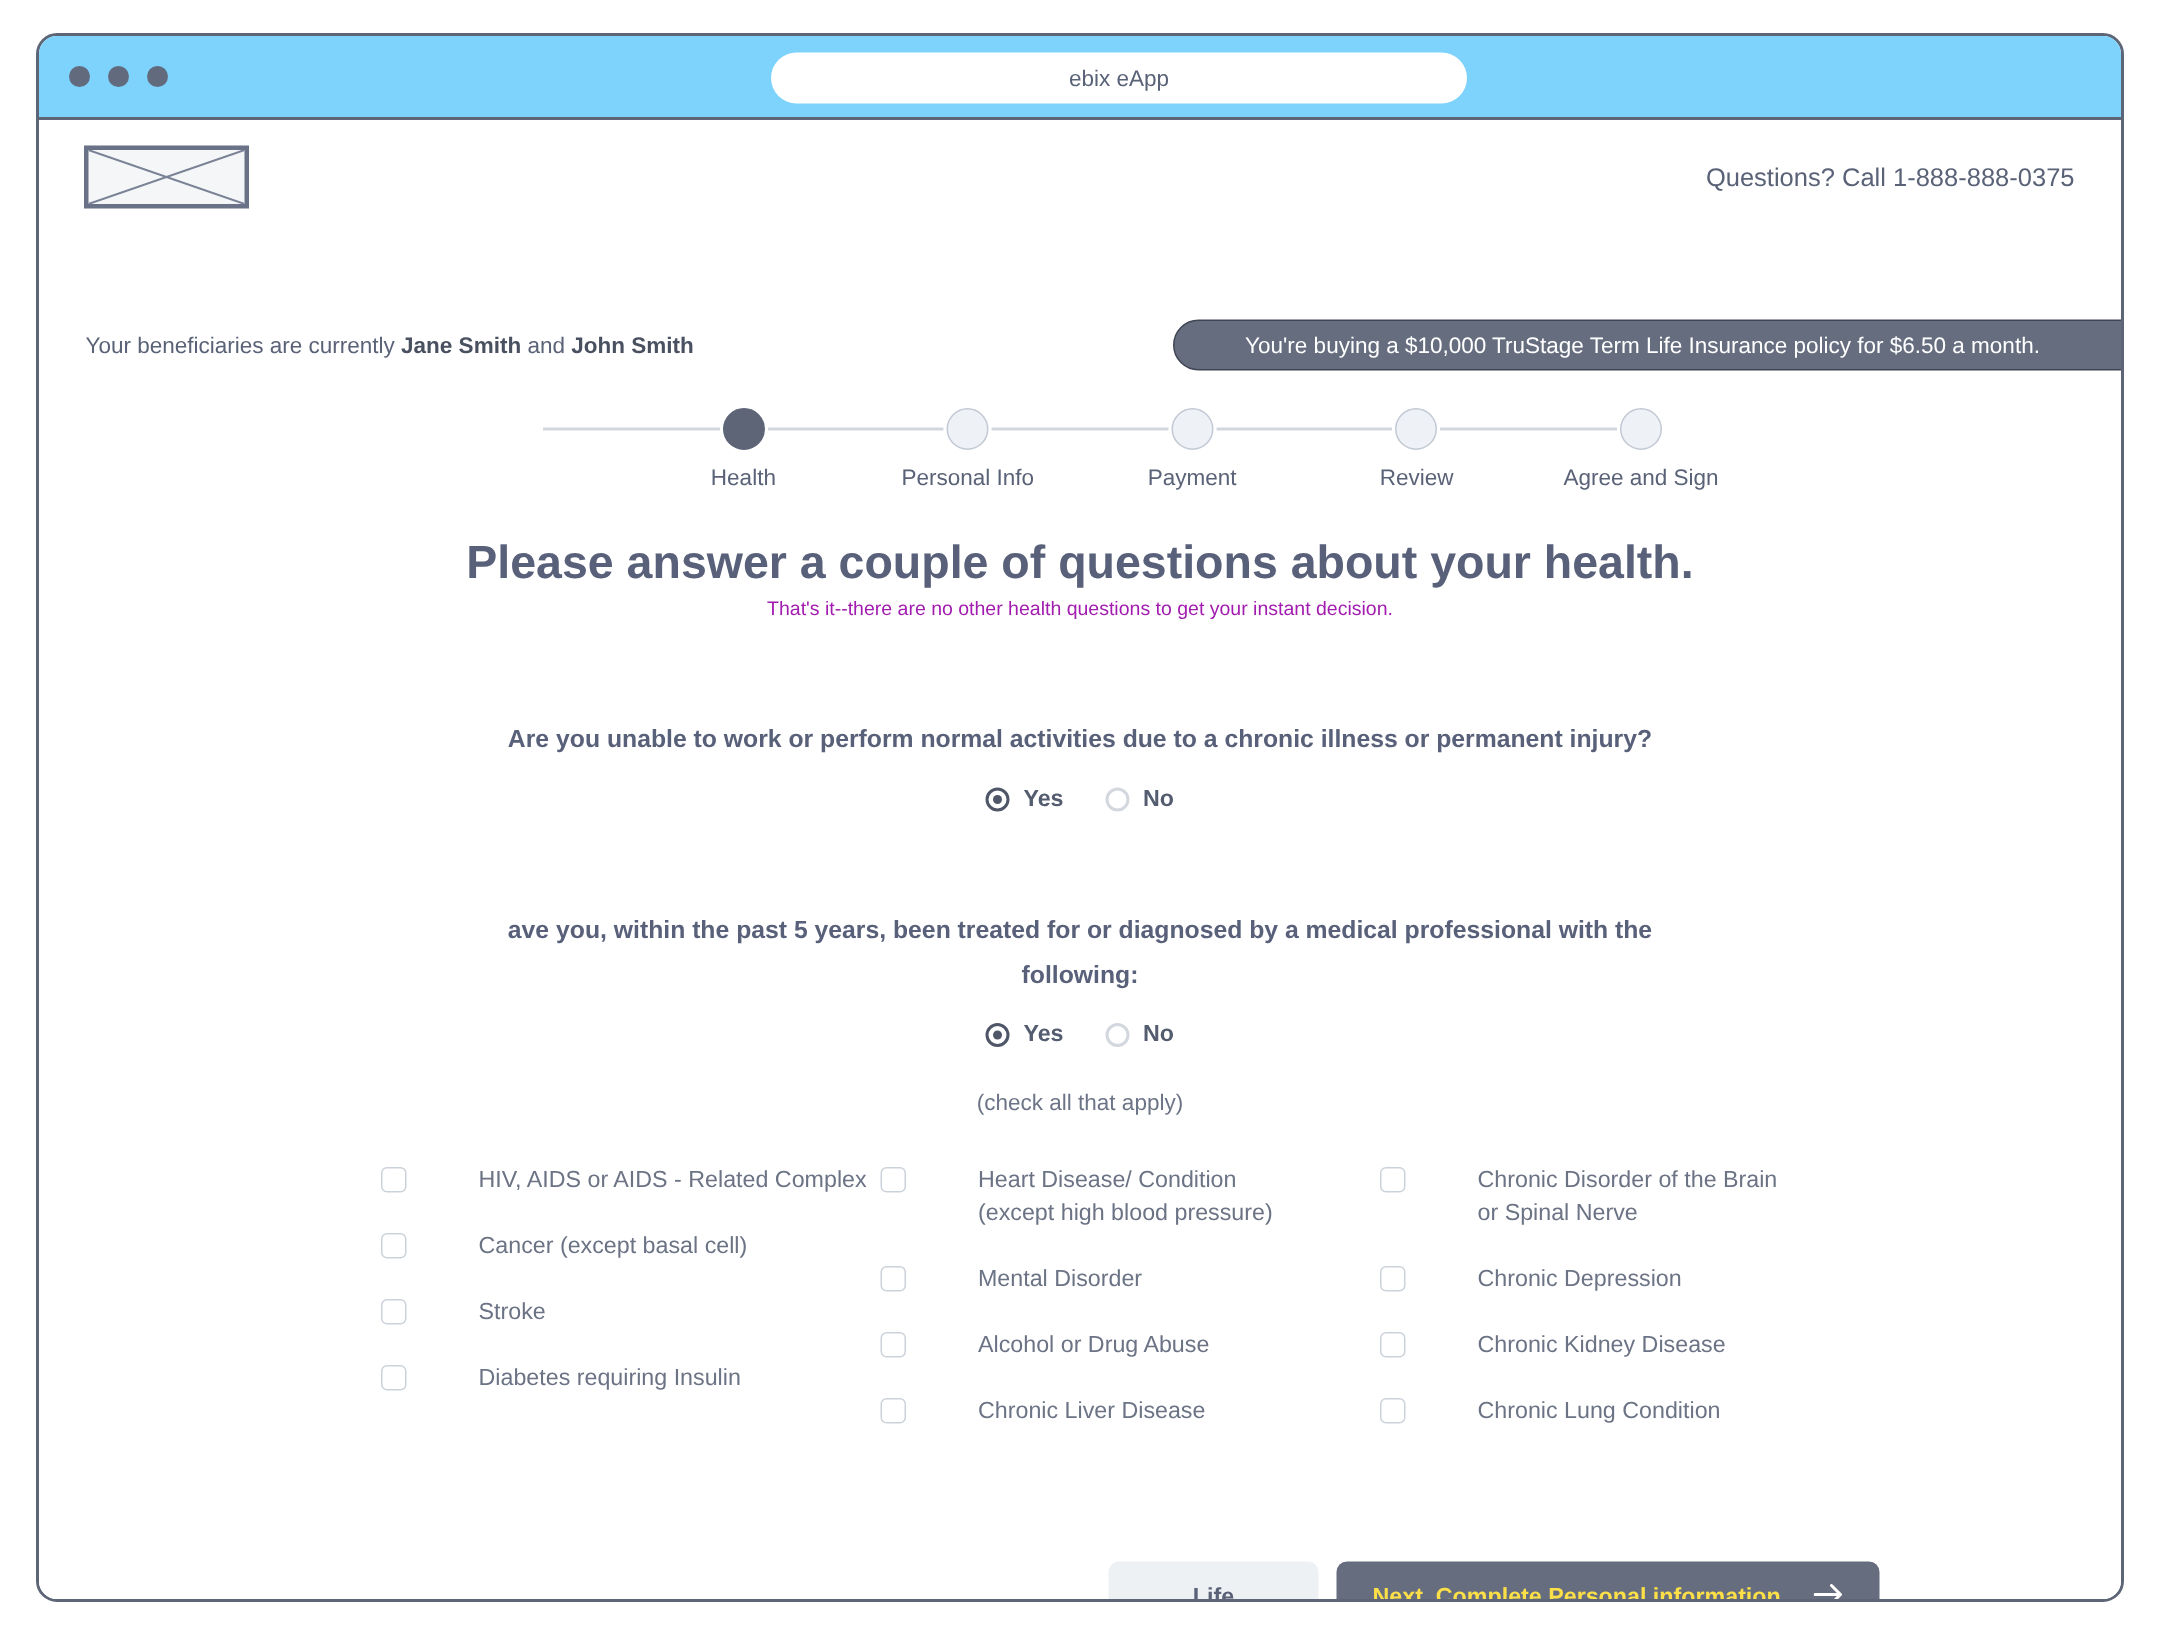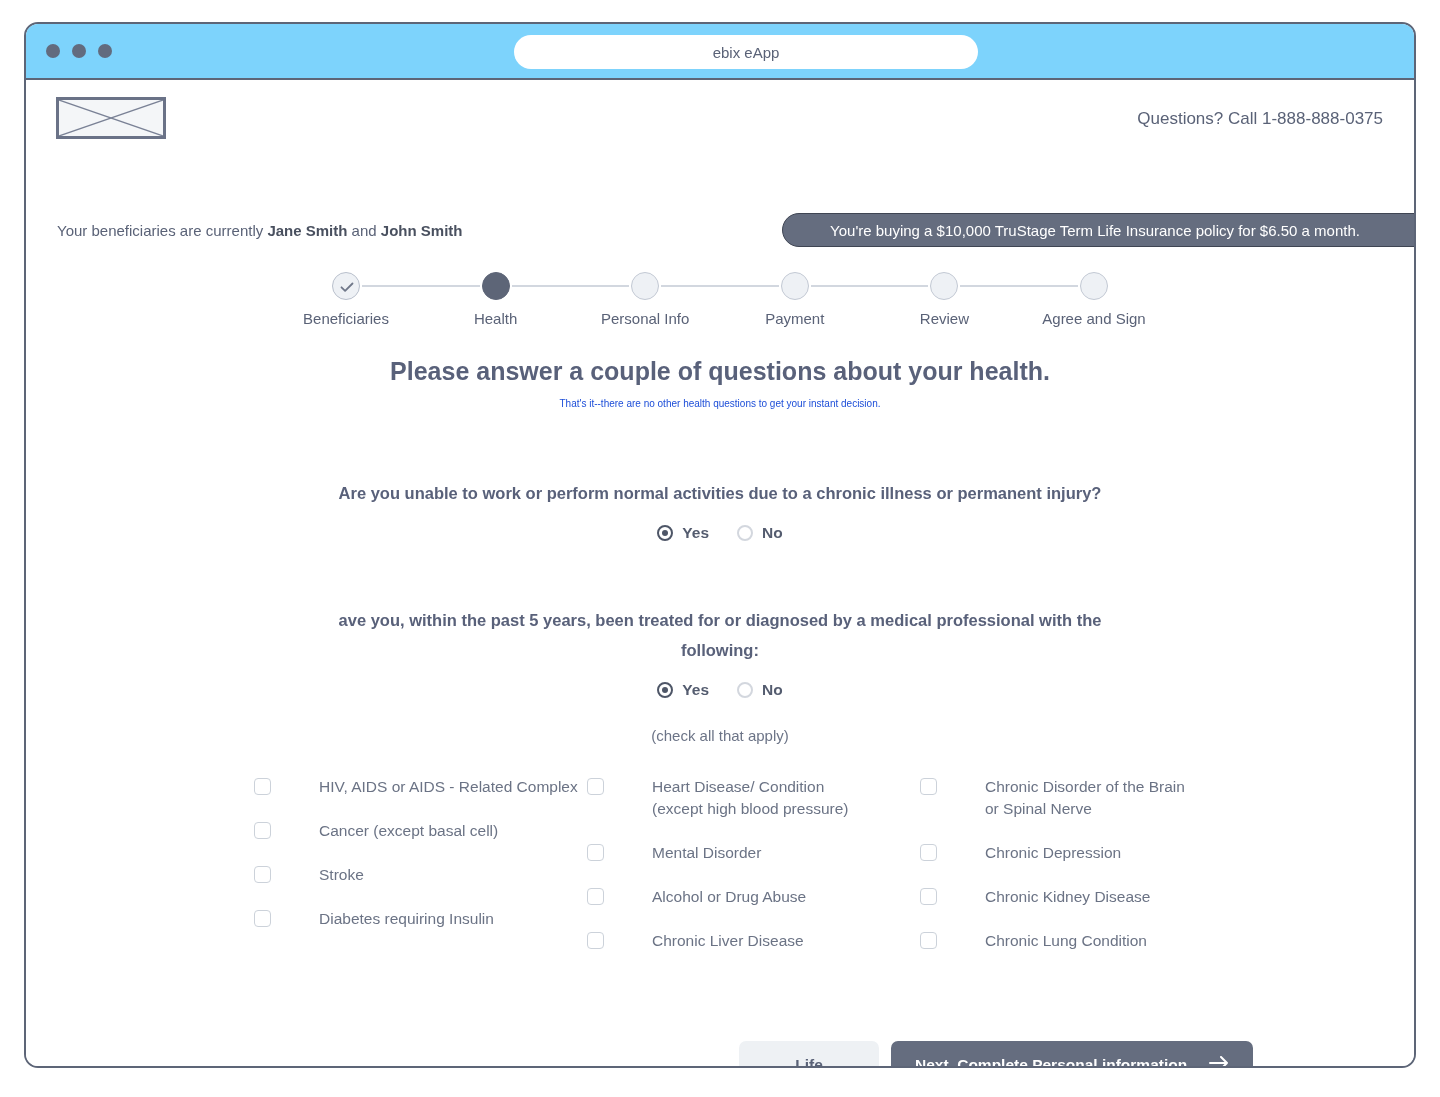--- a/index.html
+++ b/index.html
@@ -138,30 +138,30 @@
     top: 13px;
     height: 2px;
     background: #d2d7df;
   }
 
   
   #h1 {
     position: absolute;
     left: 0; right: 0; top: 277px;
     text-align: center;
-    font-size: 25px;
+    font-size: 31px;
     font-weight: 700;
     color: #59617a;
   }
   #subtitle {
     position: absolute;
     left: 0; right: 0; top: 318px;
     text-align: center;
-    font-size: 10px;
-    color: #1d4ed8;
+    font-size: 13px;
+    color: #a21caf;
   }
 
   .question-block { position: absolute; left: 0; right: 0; }
   .question-text {
     text-align: center;
     font-size: 16.5px;
     font-weight: 700;
     color: #59617a;
     line-height: 30px;
     margin: 0 auto;
@@ -251,21 +251,21 @@
     position: absolute;
     left: 865px; top: 0;
     height: 48px;
     padding: 0 24px;
     background: #656d7f;
     border: none;
     border-radius: 7px;
     font-family: "Liberation Sans", sans-serif;
     font-size: 15.5px;
     font-weight: 700;
-    color: #ffffff;
+    color: #fde047;
     cursor: pointer;
     display: flex;
     align-items: center;
     gap: 22px;
     white-space: nowrap;
   }
 </style>
 </head>
 <body>
 
@@ -299,28 +299,20 @@
 
     <div id="policy-banner">You're buying a $10,000 TruStage Term Life Insurance policy for $6.50 a month.</div>
 
     <div id="stepper">
       <div id="stepper-inner">
           <div class="connector" style="left: 16px; width: 117.6px;"></div>
           <div class="connector" style="left: 165.6px; width: 117.6px;"></div>
           <div class="connector" style="left: 315.2px; width: 117.6px;"></div>
           <div class="connector" style="left: 464.8px; width: 117.6px;"></div>
           <div class="connector" style="left: 614.4px; width: 117.6px;"></div>
-          <div class="step done" style="left: 0px;">
-            <div class="step-circle">
-              <svg width="18" height="18" viewBox="0 0 18 18" fill="none">
-                <path d="M3.5 9.3l3.6 3.6L14.5 5.5" stroke="#6f7789" stroke-width="1.8" stroke-linecap="round" stroke-linejoin="round"></path>
-              </svg>
-            </div>
-            <div class="step-label">Beneficiaries</div>
-          </div>
           <div class="step current" style="left: 149.6px;">
             <div class="step-circle"></div>
             <div class="step-label">Health</div>
           </div>
           <div class="step todo" style="left: 299.2px;">
             <div class="step-circle"></div>
             <div class="step-label">Personal Info</div>
           </div>
           <div class="step todo" style="left: 448.8px;">
             <div class="step-circle"></div>

